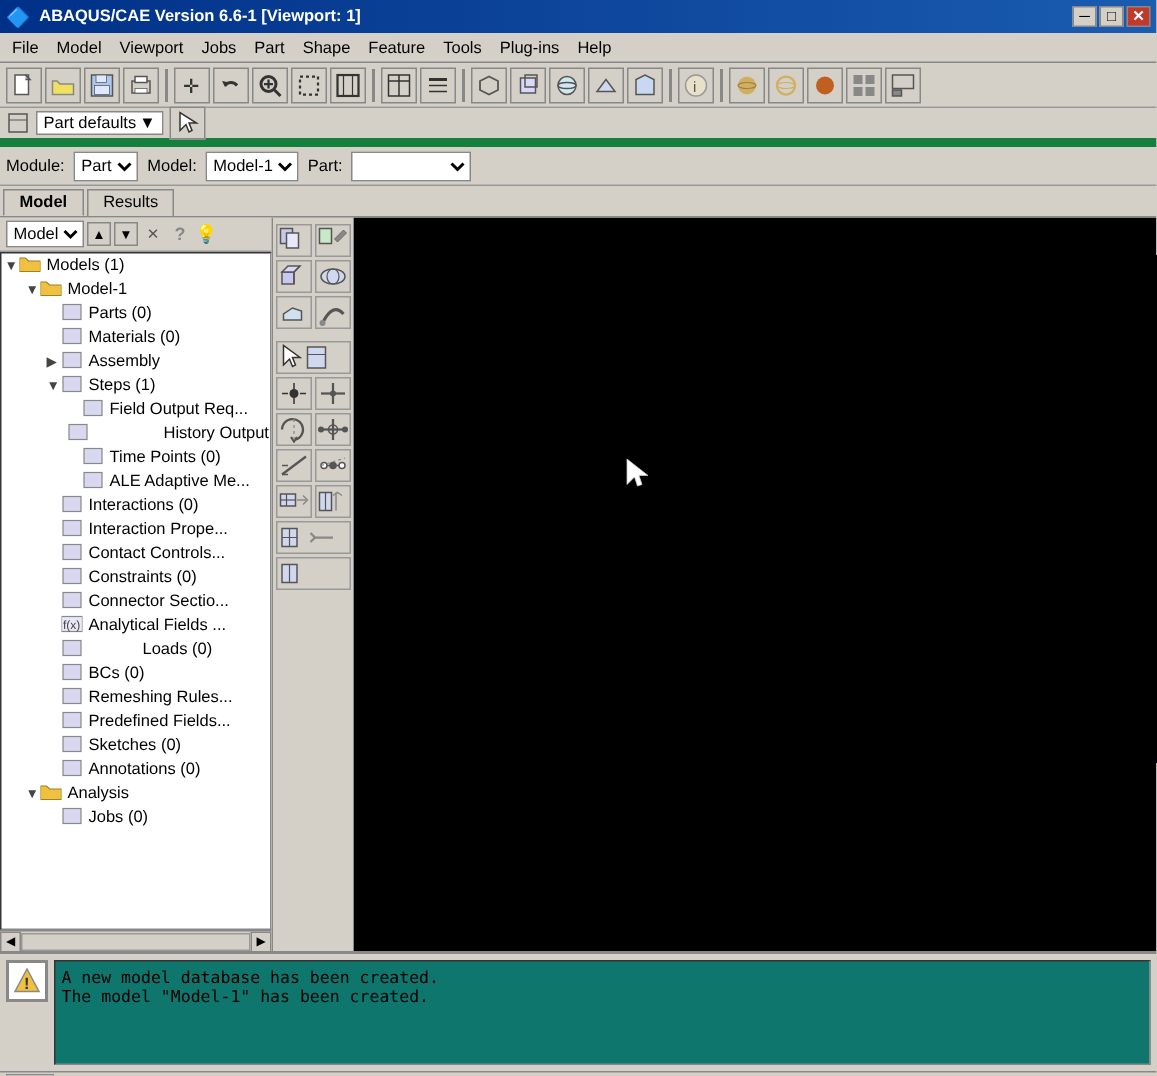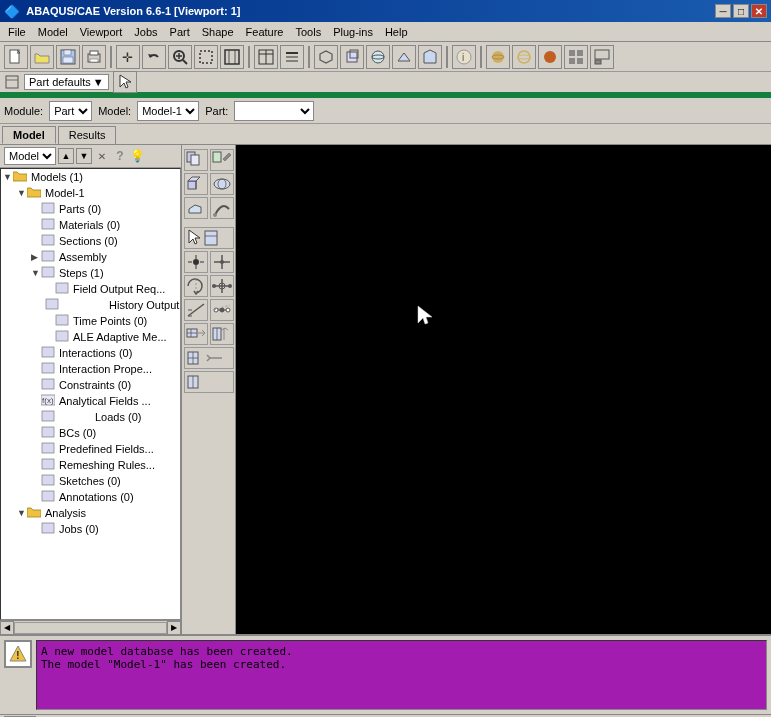--- a/index.html
+++ b/index.html
@@ -274,21 +274,21 @@
     }
     #log-icon .icon-box {
       width: 28px; height: 28px;
       background: white;
       border: 2px solid #888;
       display: flex; align-items: center; justify-content: center;
       font-size: 16px;
     }
     #log-text {
       flex: 1;
-      background: #a21caf;
+      background: #0f766e;
       border: 1px inset #888;
       margin: 4px 4px 4px 0;
       padding: 4px;
       font-size: 11px;
       font-family: monospace;
       white-space: pre-line;
       overflow-y: auto;
     }
     #log-bottom {
       height: 20px;
@@ -556,28 +556,20 @@
         <div class="tree-item">
           <span class="indent" style="padding-left: 28px;"></span>
           <span class="tree-arrow"> </span>
           <span class="tree-icon"><svg width="14" height="12" viewBox="0 0 14 12">
               <rect x="1" y="1" width="12" height="10" fill="#d8d8f0" stroke="#888" stroke-width="0.8"></rect>
             </svg></span>
           <span style="font-size: 11px;">Materials (0)</span>
         </div>
         <div class="tree-item">
           <span class="indent" style="padding-left: 28px;"></span>
-          <span class="tree-arrow"> </span>
-          <span class="tree-icon"><svg width="14" height="12" viewBox="0 0 14 12">
-              <rect x="1" y="1" width="12" height="10" fill="#d8d8f0" stroke="#888" stroke-width="0.8"></rect>
-            </svg></span>
-          <span style="font-size: 11px;">Sections (0)</span>
-        </div>
-        <div class="tree-item">
-          <span class="indent" style="padding-left: 28px;"></span>
           <span class="tree-arrow">▶</span>
           <span class="tree-icon"><svg width="14" height="12" viewBox="0 0 14 12">
               <rect x="1" y="1" width="12" height="10" fill="#d8d8f0" stroke="#888" stroke-width="0.8"></rect>
             </svg></span>
           <span style="font-size: 11px;">Assembly</span>
         </div>
         <div class="tree-item">
           <span class="indent" style="padding-left: 28px;"></span>
           <span class="tree-arrow">▼</span>
           <span class="tree-icon"><svg width="14" height="12" viewBox="0 0 14 12">
@@ -632,21 +624,37 @@
               <rect x="1" y="1" width="12" height="10" fill="#d8d8f0" stroke="#888" stroke-width="0.8"></rect>
             </svg></span>
           <span style="font-size: 11px;">Interaction Prope...</span>
         </div>
         <div class="tree-item">
           <span class="indent" style="padding-left: 28px;"></span>
           <span class="tree-arrow"> </span>
           <span class="tree-icon"><svg width="14" height="12" viewBox="0 0 14 12">
               <rect x="1" y="1" width="12" height="10" fill="#d8d8f0" stroke="#888" stroke-width="0.8"></rect>
             </svg></span>
+          <span style="font-size: 11px;">Contact Controls...</span>
+        </div>
+        <div class="tree-item">
+          <span class="indent" style="padding-left: 28px;"></span>
+          <span class="tree-arrow"> </span>
+          <span class="tree-icon"><svg width="14" height="12" viewBox="0 0 14 12">
+              <rect x="1" y="1" width="12" height="10" fill="#d8d8f0" stroke="#888" stroke-width="0.8"></rect>
+            </svg></span>
           <span style="font-size: 11px;">Constraints (0)</span>
+        </div>
+        <div class="tree-item">
+          <span class="indent" style="padding-left: 28px;"></span>
+          <span class="tree-arrow"> </span>
+          <span class="tree-icon"><svg width="14" height="12" viewBox="0 0 14 12">
+              <rect x="1" y="1" width="12" height="10" fill="#d8d8f0" stroke="#888" stroke-width="0.8"></rect>
+            </svg></span>
+          <span style="font-size: 11px;">Connector Sectio...</span>
         </div>
         <div class="tree-item">
           <span class="indent" style="padding-left: 28px;"></span>
           <span class="tree-arrow"> </span>
           <span class="tree-icon"><svg width="14" height="12" viewBox="0 0 14 12">
               <rect x="0" y="1" width="14" height="10" fill="#e8e8f8" stroke="#888" stroke-width="0.8"></rect>
               <text x="1" y="9" font-size="8" fill="#444">f(x)</text>
             </svg></span>
           <span style="font-size: 11px;">Analytical Fields ...</span>
         </div>
@@ -665,29 +673,29 @@
               <rect x="1" y="1" width="12" height="10" fill="#d8d8f0" stroke="#888" stroke-width="0.8"></rect>
             </svg></span>
           <span style="font-size: 11px;">BCs (0)</span>
         </div>
         <div class="tree-item">
           <span class="indent" style="padding-left: 28px;"></span>
           <span class="tree-arrow"> </span>
           <span class="tree-icon"><svg width="14" height="12" viewBox="0 0 14 12">
               <rect x="1" y="1" width="12" height="10" fill="#d8d8f0" stroke="#888" stroke-width="0.8"></rect>
             </svg></span>
+          <span style="font-size: 11px;">Remeshing Rules...</span>
+        </div>
+        <div class="tree-item">
+          <span class="indent" style="padding-left: 28px;"></span>
+          <span class="tree-arrow"> </span>
+          <span class="tree-icon"><svg width="14" height="12" viewBox="0 0 14 12">
+              <rect x="1" y="1" width="12" height="10" fill="#d8d8f0" stroke="#888" stroke-width="0.8"></rect>
+            </svg></span>
           <span style="font-size: 11px;">Predefined Fields...</span>
-        </div>
-        <div class="tree-item">
-          <span class="indent" style="padding-left: 28px;"></span>
-          <span class="tree-arrow"> </span>
-          <span class="tree-icon"><svg width="14" height="12" viewBox="0 0 14 12">
-              <rect x="1" y="1" width="12" height="10" fill="#d8d8f0" stroke="#888" stroke-width="0.8"></rect>
-            </svg></span>
-          <span style="font-size: 11px;">Remeshing Rules...</span>
         </div>
         <div class="tree-item">
           <span class="indent" style="padding-left: 28px;"></span>
           <span class="tree-arrow"> </span>
           <span class="tree-icon"><svg width="14" height="12" viewBox="0 0 14 12">
               <rect x="1" y="1" width="12" height="10" fill="#d8d8f0" stroke="#888" stroke-width="0.8"></rect>
             </svg></span>
           <span style="font-size: 11px;">Sketches (0)</span>
         </div>
         <div class="tree-item">

